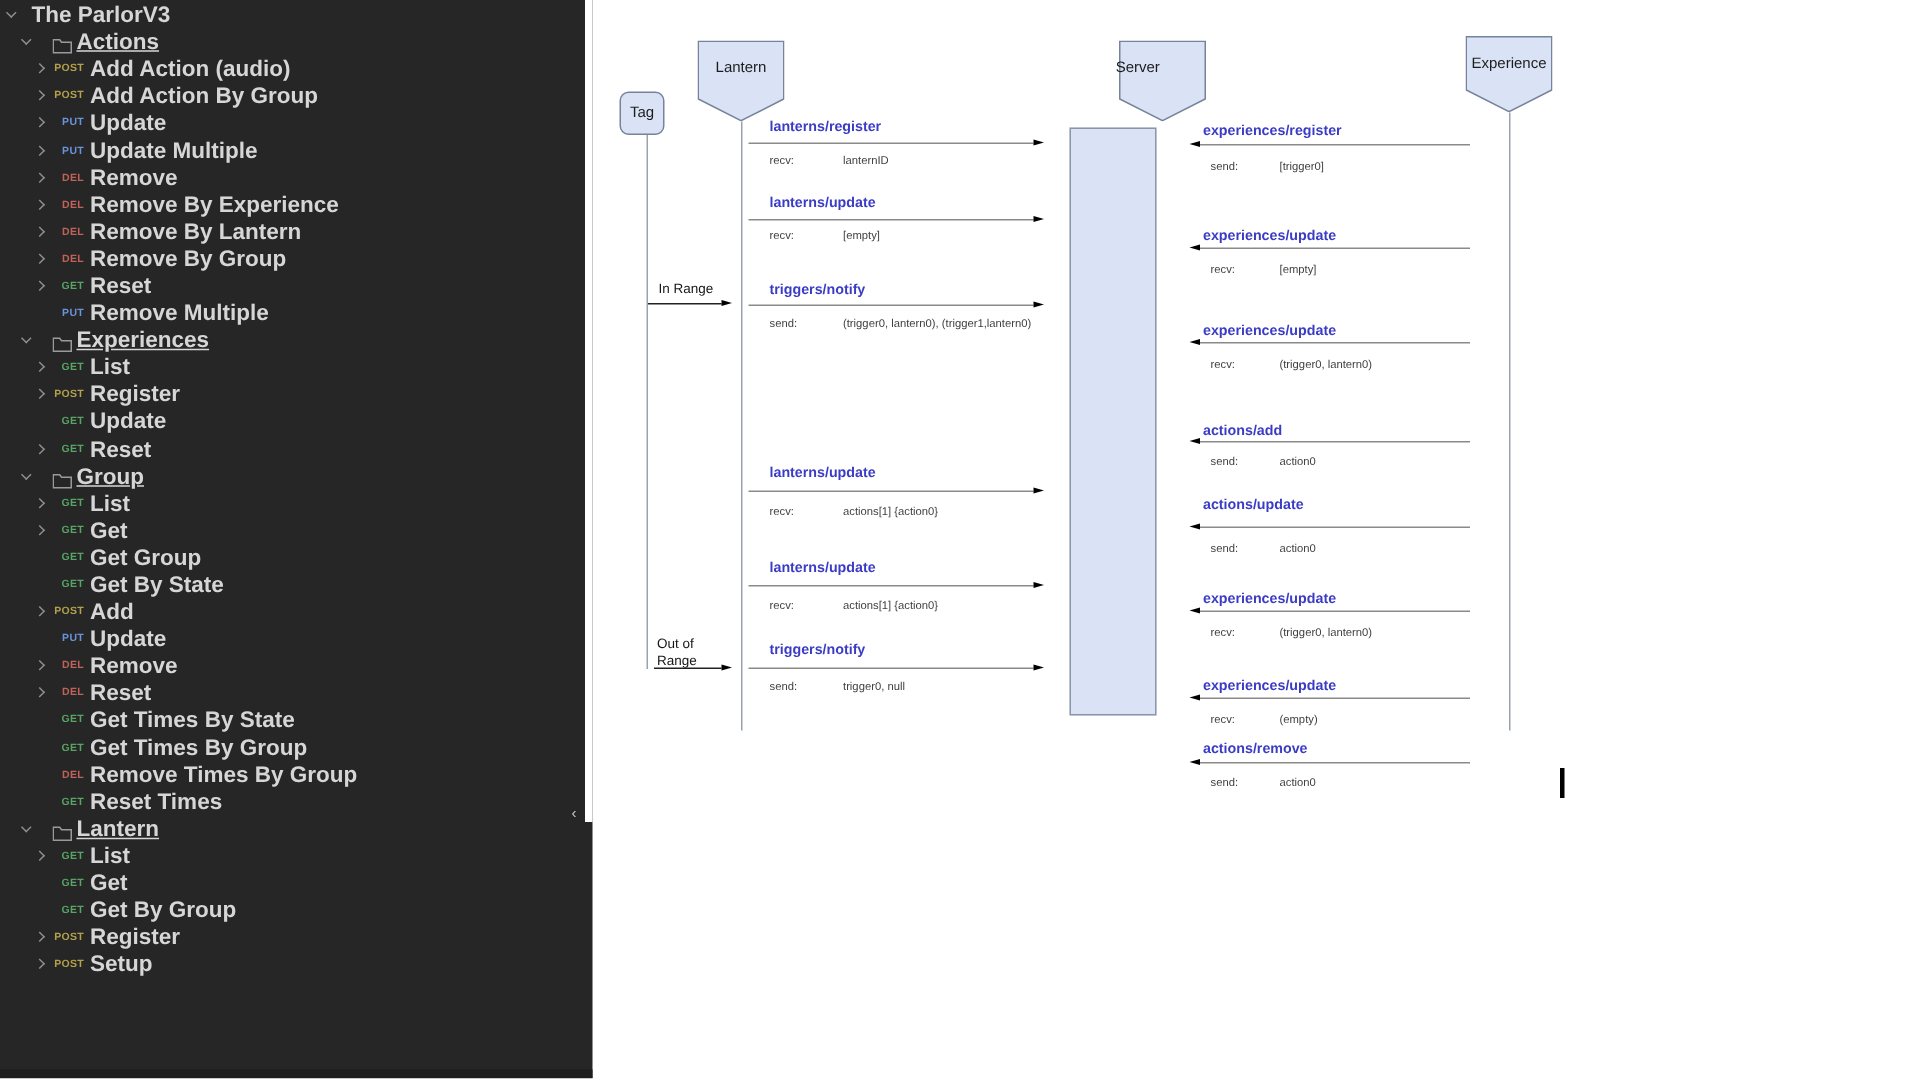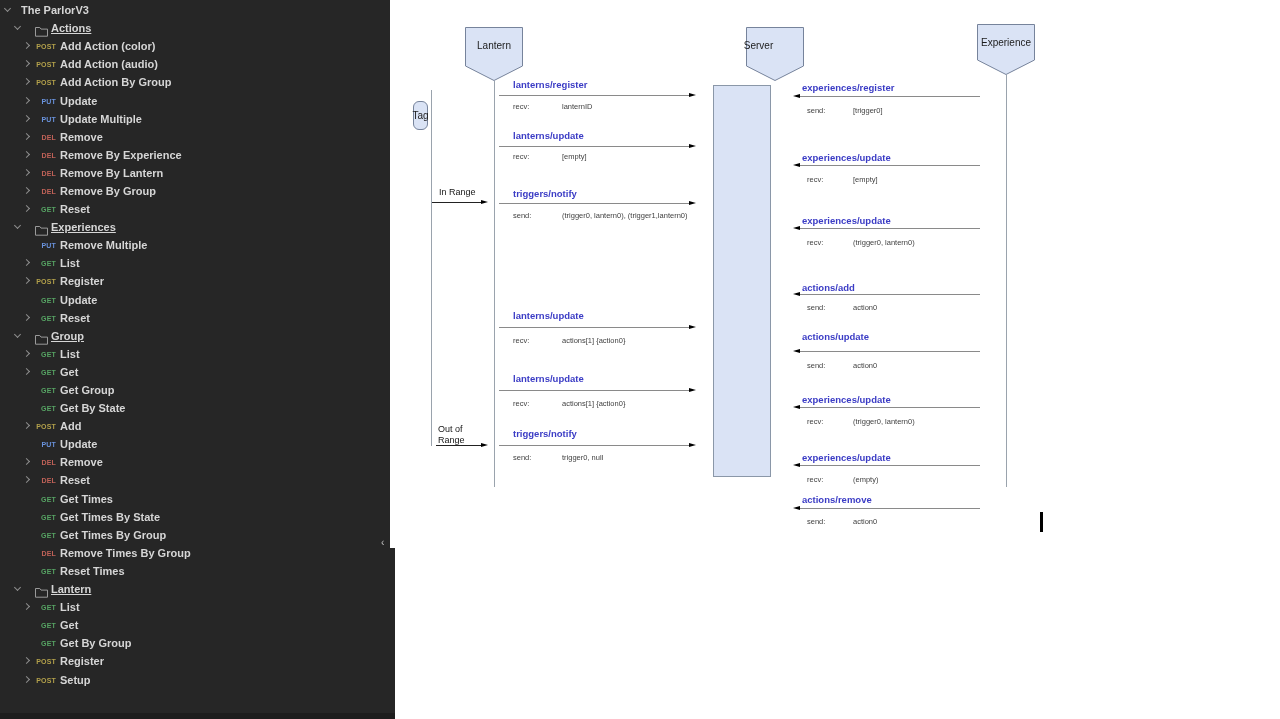--- a/index.html
+++ b/index.html
@@ -10,21 +10,21 @@
   .sidebar{position:absolute;left:0;top:0;width:395px;height:719px;
            background:var(--sidebar-bg);padding-top:1px;box-sizing:border-box;}
   .srow{position:relative;height:18.1px;width:390px;cursor:pointer;}
   .chev{position:absolute;top:50%;margin-top:-4px;width:8px;height:8px;}
   .chev::before{content:'';position:absolute;left:1px;top:1px;width:4px;height:4px;
     border-right:1.4px solid var(--chev);border-bottom:1.4px solid var(--chev);}
   .chev.right::before{transform:rotate(-45deg);}
   .chev.down::before{transform:rotate(45deg);top:0;}
   .method{position:absolute;left:24px;width:32px;top:50%;transform:translateY(-50%);
     text-align:right;font-size:7px;font-weight:bold;letter-spacing:.2px;}
-  .lbl{position:absolute;top:50%;transform:translateY(-50%);font-size:11px;
+  .lbl{position:absolute;top:50%;transform:translateY(-50%);font-size:15px;
     font-weight:bold;color:var(--sidebar-text);white-space:nowrap;}
   .srow.root .lbl{left:21px;}
   .srow.folder .lbl{left:51px;text-decoration:underline;}
   .srow.req .lbl{left:60px;}
   .fold-ic{position:absolute;left:35px;top:50%;margin-top:-5px;}
   .white-notch{position:absolute;left:390px;top:0;width:5px;height:548px;background:#fff;}
   .strip{position:absolute;left:0;top:713px;width:395px;height:6px;background:var(--sidebar-strip);}
   .edge-chev{position:absolute;left:381px;top:538px;font-size:10px;color:#c4c4c4;line-height:10px;}
 
   
@@ -63,25 +63,20 @@
       <div class="srow folder">
         <span class="chev down" style="left: 14px;"></span>
         <span class="fold-ic"><svg width="13" height="11" viewBox="0 0 13 11">
             <path d="M0.5 1.5 H4.8 L6 3.1 H12.5 V10.2 H0.5 Z" fill="none" stroke="#9a9a9a"></path>
           </svg></span>
         <span class="lbl">Actions</span>
       </div>
       <div class="srow req">
         <span class="chev right" style="left: 23px;"></span>
         <span class="method" style="color: rgb(179, 161, 75);">POST</span>
-        <span class="lbl">Add Action (color)</span>
-      </div>
-      <div class="srow req">
-        <span class="chev right" style="left: 23px;"></span>
-        <span class="method" style="color: rgb(179, 161, 75);">POST</span>
         <span class="lbl">Add Action (audio)</span>
       </div>
       <div class="srow req">
         <span class="chev right" style="left: 23px;"></span>
         <span class="method" style="color: rgb(179, 161, 75);">POST</span>
         <span class="lbl">Add Action By Group</span>
       </div>
       <div class="srow req">
         <span class="chev right" style="left: 23px;"></span>
         <span class="method" style="color: rgb(106, 147, 221);">PUT</span>
@@ -109,33 +104,33 @@
       </div>
       <div class="srow req">
         <span class="chev right" style="left: 23px;"></span>
         <span class="method" style="color: rgb(192, 98, 88);">DEL</span>
         <span class="lbl">Remove By Group</span>
       </div>
       <div class="srow req">
         <span class="chev right" style="left: 23px;"></span>
         <span class="method" style="color: rgb(87, 164, 100);">GET</span>
         <span class="lbl">Reset</span>
+      </div>
+      <div class="srow req">
+        <span class="method" style="color: rgb(106, 147, 221);">PUT</span>
+        <span class="lbl">Remove Multiple</span>
       </div>
       <div class="srow folder">
         <span class="chev down" style="left: 14px;"></span>
         <span class="fold-ic"><svg width="13" height="11" viewBox="0 0 13 11">
             <path d="M0.5 1.5 H4.8 L6 3.1 H12.5 V10.2 H0.5 Z" fill="none" stroke="#9a9a9a"></path>
           </svg></span>
         <span class="lbl">Experiences</span>
       </div>
       <div class="srow req">
-        <span class="method" style="color: rgb(106, 147, 221);">PUT</span>
-        <span class="lbl">Remove Multiple</span>
-      </div>
-      <div class="srow req">
         <span class="chev right" style="left: 23px;"></span>
         <span class="method" style="color: rgb(87, 164, 100);">GET</span>
         <span class="lbl">List</span>
       </div>
       <div class="srow req">
         <span class="chev right" style="left: 23px;"></span>
         <span class="method" style="color: rgb(179, 161, 75);">POST</span>
         <span class="lbl">Register</span>
       </div>
       <div class="srow req">
@@ -186,24 +181,20 @@
         <span class="method" style="color: rgb(192, 98, 88);">DEL</span>
         <span class="lbl">Remove</span>
       </div>
       <div class="srow req">
         <span class="chev right" style="left: 23px;"></span>
         <span class="method" style="color: rgb(192, 98, 88);">DEL</span>
         <span class="lbl">Reset</span>
       </div>
       <div class="srow req">
         <span class="method" style="color: rgb(87, 164, 100);">GET</span>
-        <span class="lbl">Get Times</span>
-      </div>
-      <div class="srow req">
-        <span class="method" style="color: rgb(87, 164, 100);">GET</span>
         <span class="lbl">Get Times By State</span>
       </div>
       <div class="srow req">
         <span class="method" style="color: rgb(87, 164, 100);">GET</span>
         <span class="lbl">Get Times By Group</span>
       </div>
       <div class="srow req">
         <span class="method" style="color: rgb(192, 98, 88);">DEL</span>
         <span class="lbl">Remove Times By Group</span>
       </div>
@@ -239,21 +230,21 @@
       <div class="srow req">
         <span class="chev right" style="left: 23px;"></span>
         <span class="method" style="color: rgb(179, 161, 75);">POST</span>
         <span class="lbl">Setup</span>
       </div>
     </div>
   <div class="white-notch"></div>
   <div class="strip"></div>
   <span class="edge-chev">‹</span>
   <div class="canvas" id="canvas">
-      <div class="abs party-rounded" style="left: 413px; top: 61px; width: 15px; height: 29px; margin-top: 40px;">Tag</div>
+      <div class="abs party-rounded" style="left: 413px; top: 61px; width: 30px; height: 29px;">Tag</div>
       <div class="party-pent" style="left: 465px; top: 27px; width: 58px; height: 54px;"><svg width="58" height="54" viewBox="0 0 58 54">
           <polygon points="0.5,0.5 57.5,0.5 57.5,39 29,53.5 0.5,39" fill="#dae3f5" stroke="#76839b" stroke-width="1"></polygon>
         </svg><span class="pname">Lantern</span></div>
       <div class="party-pent" style="left: 713px; top: 27px; width: 58px; height: 54px; padding-left: 33px;"><svg width="58" height="54" viewBox="0 0 58 54">
           <polygon points="0.5,0.5 57.5,0.5 57.5,39 29,53.5 0.5,39" fill="#dae3f5" stroke="#76839b" stroke-width="1"></polygon>
         </svg><span class="pname">Server</span></div>
       <div class="party-pent" style="left: 977px; top: 24px; width: 58px; height: 51px;"><svg width="58" height="51" viewBox="0 0 58 51">
           <polygon points="0.5,0.5 57.5,0.5 57.5,36 29,50.5 0.5,36" fill="#dae3f5" stroke="#76839b" stroke-width="1"></polygon>
         </svg><span class="pname">Experience</span></div>
       <div class="lifeline" style="left: 431px; top: 90px; height: 356px;"></div>

